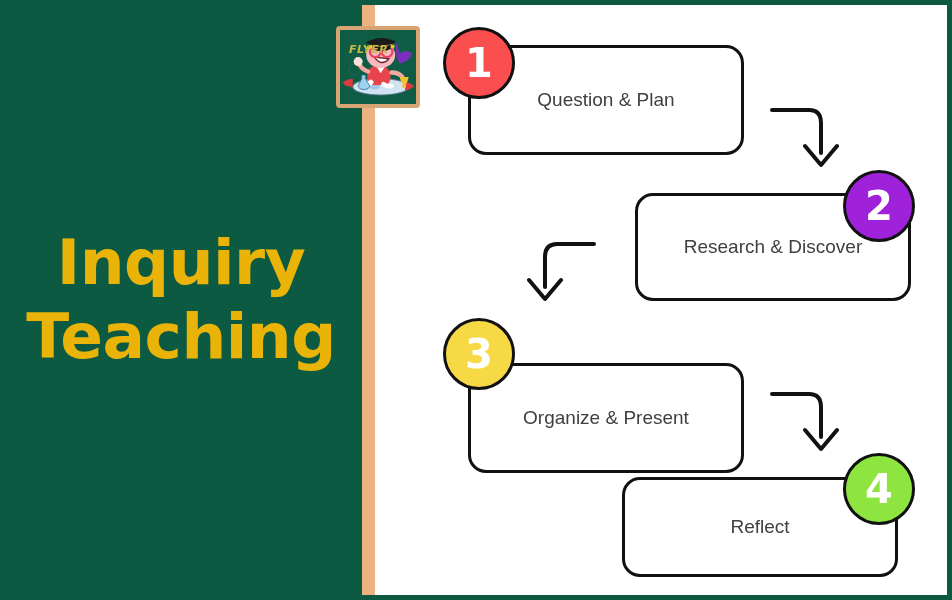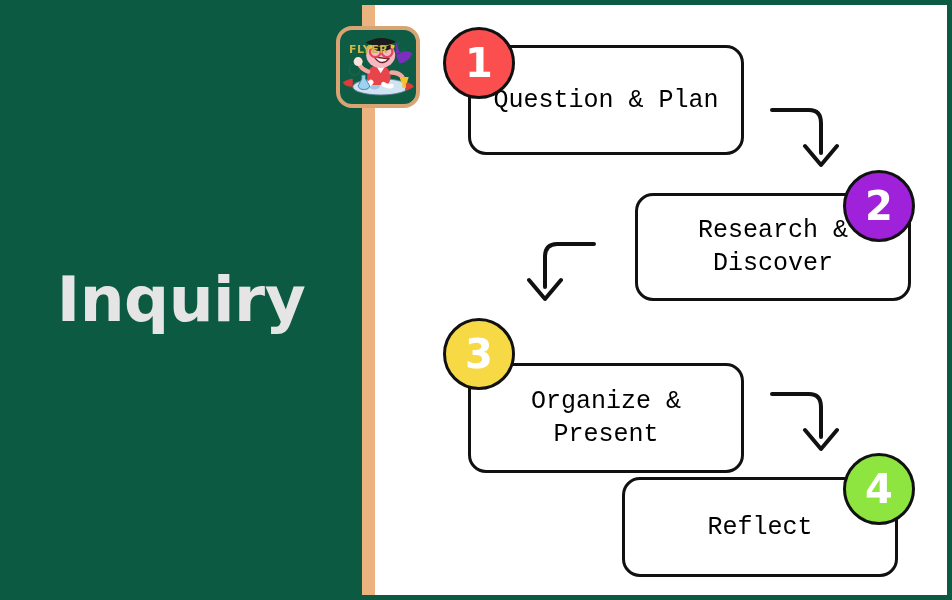--- a/index.html
+++ b/index.html
@@ -34,21 +34,21 @@
     top: -5px;
     width: 362px;
     height: 600px;
     background: #0c5a41;
     display: flex;
     align-items: center;
     justify-content: center;
     z-index: 3;
   }
   .poster-title {
-    color: #e5e5e5;
+    color: #eab308;
     font-family: "DejaVu Sans", sans-serif;
     font-weight: bold;
     font-size: 63px;
     line-height: 1.18;
     text-align: center;
     letter-spacing: -0.5px;
     width: 330px;
     margin: 0;
     padding: 0;
     user-select: none;
@@ -65,26 +65,27 @@
     z-index: 2;
   }
 
   
   .brand-logo {
     position: absolute;
     left: 336px;
     top: 21px;
     width: 84px;
     height: 82px;
-    border-radius: 16px;
+    border-radius: 4px;
     background: #0f5c45;
     border: 4px solid #d8a473;
     box-sizing: border-box;
     z-index: 6;
     overflow: hidden;
+    font-style: italic;
   }
   .brand-logo .flyer-text {
     position: absolute;
     left: 9px;
     top: 13px;
     font-family: "DejaVu Sans", sans-serif;
     font-weight: bold;
     font-size: 11px;
     letter-spacing: 0.5px;
     color: #c7b84a;
@@ -115,24 +116,24 @@
     box-sizing: border-box;
     border: 3.5px solid #111111;
     border-radius: 18px;
     background: #ffffff;
     display: flex;
     align-items: center;
     justify-content: center;
     z-index: 2;
   }
   .step-label {
-    font-family: Liberation Mono, monospace;
-    font-size: 25px;
+    font-family: Liberation Sans, sans-serif;
+    font-size: 19px;
     line-height: 1.32;
-    color: #000000;
+    color: #404040;
     text-align: center;
     padding: 0 14px;
     user-select: none;
   }
   .step-badge {
     position: absolute;
     width: 72px;
     height: 72px;
     border-radius: 50%;
     border: 3.5px solid #111111;
@@ -174,20 +175,21 @@
   #arrow-3 { left: 394px; top: 382px; }
 </style>
 </head>
 <body>
 
 <div id="poster">
 
   <div class="left-panel">
     <div class="poster-title">
       <div>Inquiry</div>
+      <div>Teaching</div>
     </div>
   </div>
 
   <div class="tan-strip"></div>
 
   <div class="brand-logo">
     <svg class="logo-art" viewBox="0 0 84 82">
       <g opacity="0.35" stroke="#2b7d5e" stroke-width="1.2" fill="none">
         <circle cx="16" cy="44" r="6"></circle>
         <path d="M8 58 L20 58 M10 64 L24 64"></path>

